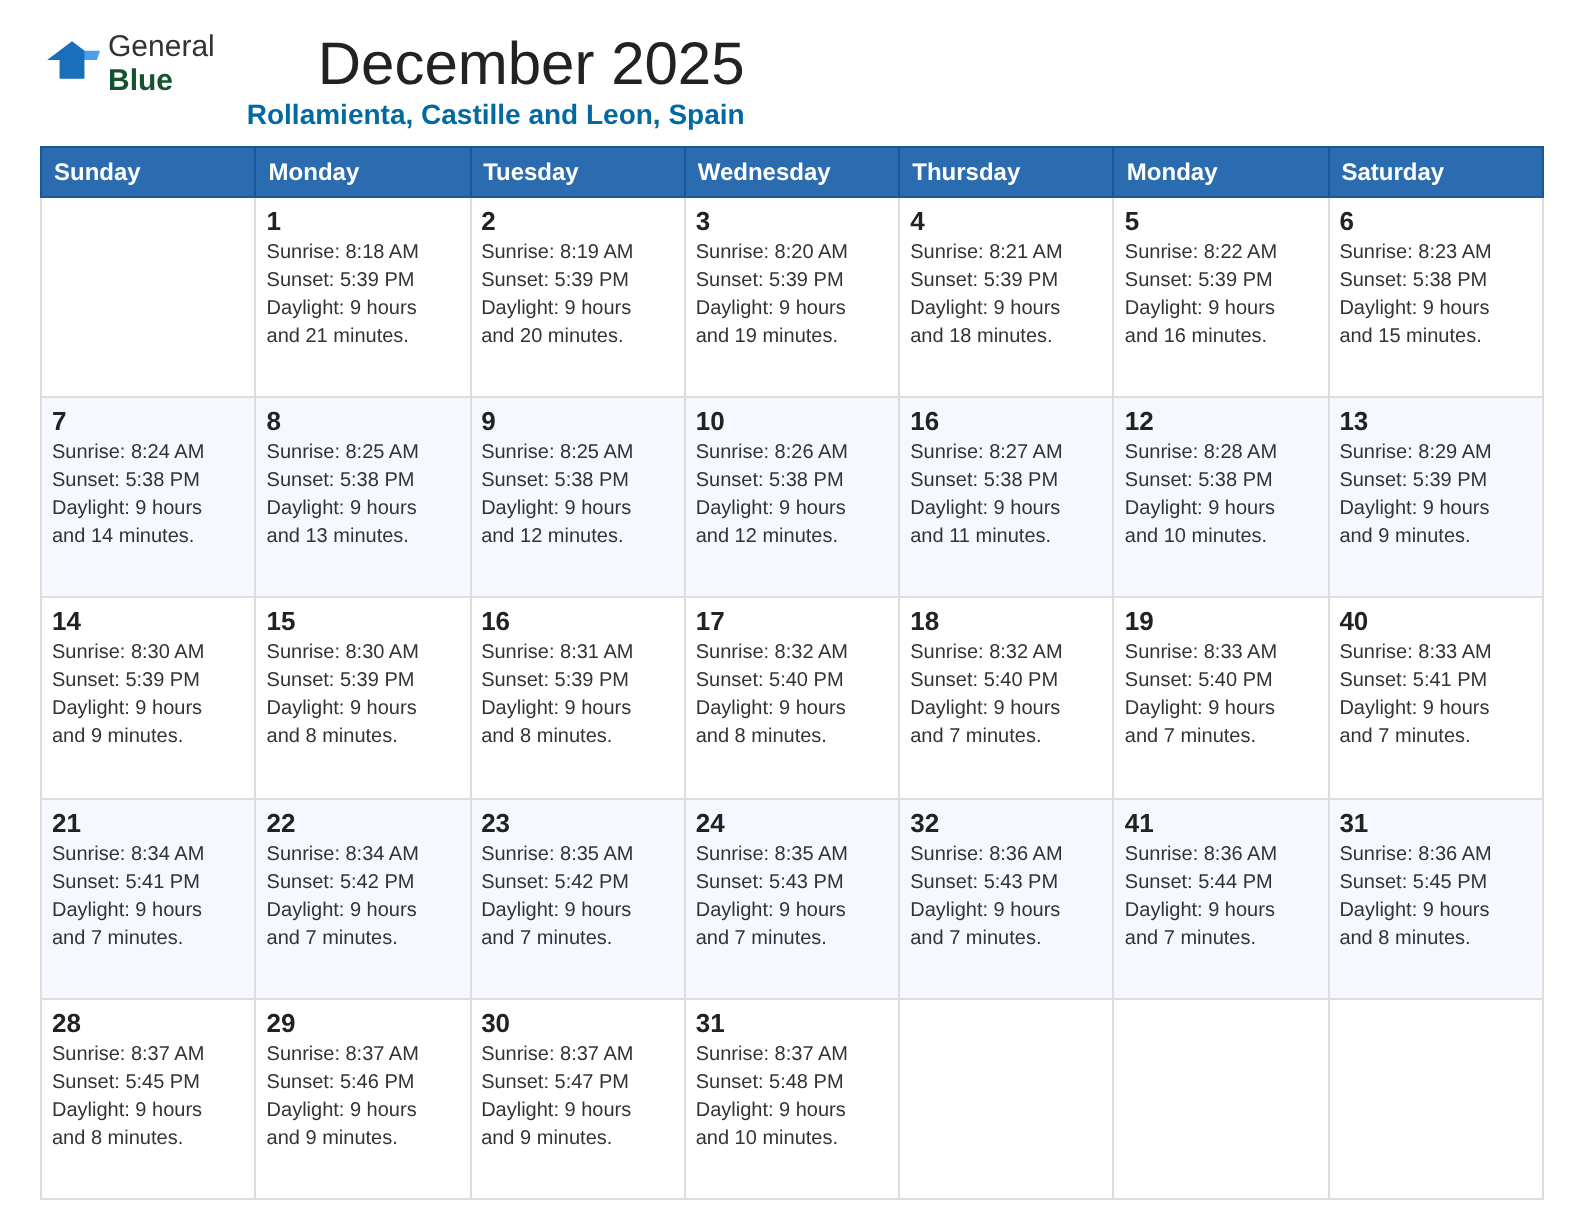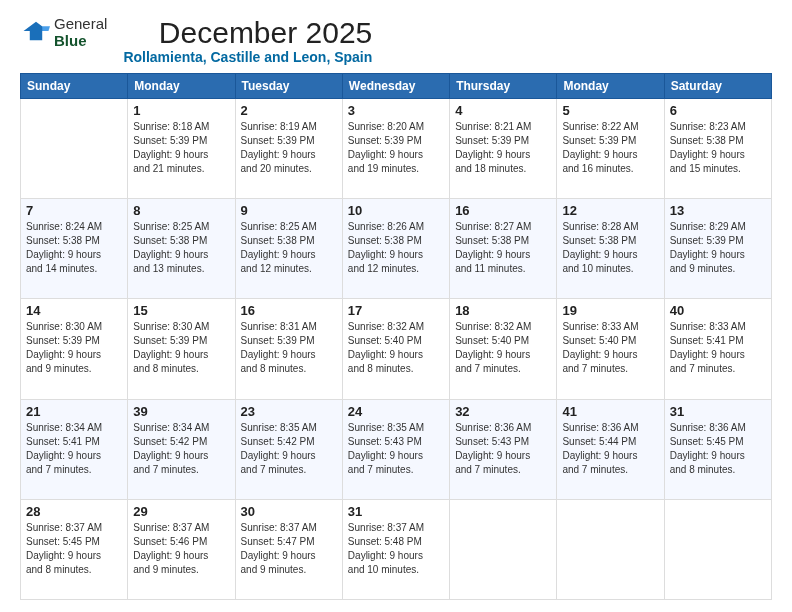--- a/index.html
+++ b/index.html
@@ -217,21 +217,21 @@
             <span class="day-num">40</span>
             <div class="cell-text">Sunrise: 8:33 AM<br>Sunset: 5:41 PM<br>Daylight: 9 hours<br>and 7 minutes.</div>
           </td>
         </tr>
         <tr>
           <td>
             <span class="day-num">21</span>
             <div class="cell-text">Sunrise: 8:34 AM<br>Sunset: 5:41 PM<br>Daylight: 9 hours<br>and 7 minutes.</div>
           </td>
           <td>
-            <span class="day-num">39</span>
+            <span class="day-num">22</span>
             <div class="cell-text">Sunrise: 8:34 AM<br>Sunset: 5:42 PM<br>Daylight: 9 hours<br>and 7 minutes.</div>
           </td>
           <td>
             <span class="day-num">23</span>
             <div class="cell-text">Sunrise: 8:35 AM<br>Sunset: 5:42 PM<br>Daylight: 9 hours<br>and 7 minutes.</div>
           </td>
           <td>
             <span class="day-num">24</span>
             <div class="cell-text">Sunrise: 8:35 AM<br>Sunset: 5:43 PM<br>Daylight: 9 hours<br>and 7 minutes.</div>
           </td>

